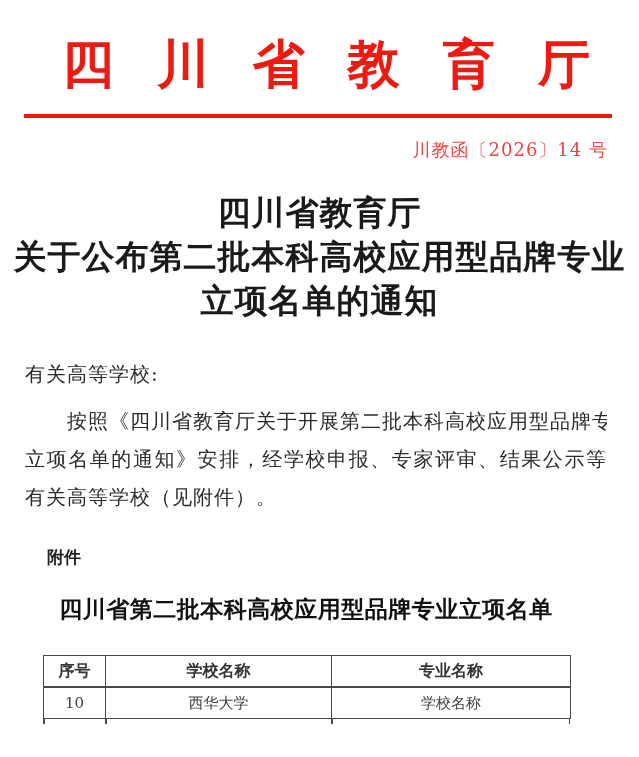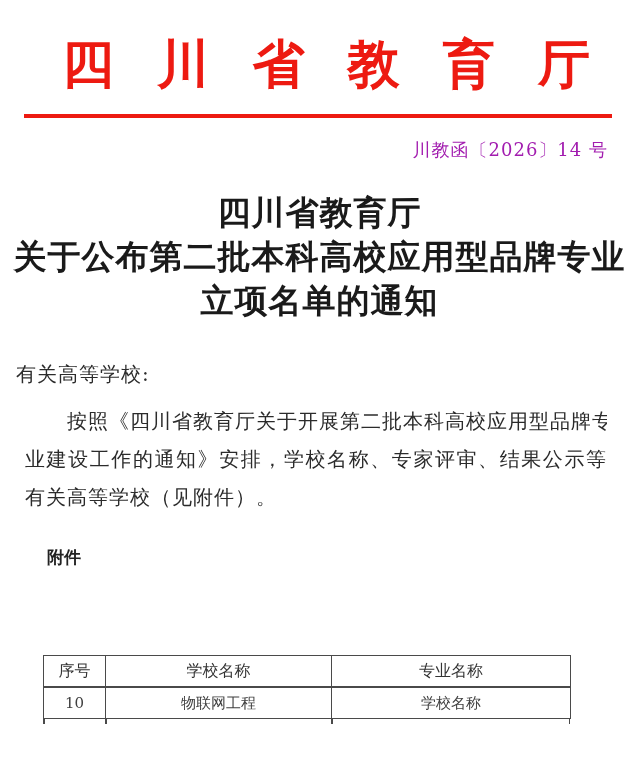--- a/index.html
+++ b/index.html
@@ -27,35 +27,35 @@
     position:absolute;
     top:114px; left:24px;
     width:588px; height:4px;
     background:#ed1a11;
   }
   .docnum{
     position:absolute;
     top:138px; right:31px;
     font-size:18px;
     letter-spacing:1px;
-    color:#a21caf;
+    color:#ef4444;
   }
   .notice-title{
     position:absolute;
     top:191px; left:0; width:639px;
     text-align:center;
     font-size:33px;
     font-weight:bold;
     color:#1a1a1a;
     line-height:44px;
     letter-spacing:1px;
   }
   .salutation{
     position:absolute;
-    top:361px; left:16px;
+    top:361px; left:25px;
     font-size:20px;
     letter-spacing:1px;
     color:#2b2b2b;
   }
   .paragraph{
     position:absolute;
     top:394px; left:25px; width:582px;
     font-size:20px;
     color:#2b2b2b;
     letter-spacing:1px;
@@ -101,21 +101,21 @@
   table.apx th, table.apx td{
     border:1.5px solid #4a4a4a;
     padding:0;
     text-align:center;
     vertical-align:middle;
     overflow:hidden;
   }
   table.apx th{
     height:30px;
     font-size:16px;
-    font-weight:normal;
+    font-weight:bold;
     color:#333;
     font-family:"DejaVu Sans", sans-serif;
     border-bottom-width:2.5px;
   }
   table.apx td{
     height:30px;
     font-size:15px;
     color:#404040;
     font-family:"DejaVu Serif", serif;
   }
@@ -152,45 +152,46 @@
   <div class="notice-title">
     <div>四川省教育厅</div>
     <div>关于公布第二批本科高校应用型品牌专业</div>
     <div>立项名单的通知</div>
   </div>
 
   <div class="salutation">有关高等学校:</div>
 
   <div class="paragraph">
     <div class="pline first">按照《四川省教育厅关于开展第二批本科高校应用型品牌专</div>
-    <div class="pline">业建设工作的通知》安排，学校名称、专家评审、结果公示等</div>
+    <div class="pline">立项名单的通知》安排，经学校申报、专家评审、结果公示等</div>
     <div class="pline last">有关高等学校（见附件）。</div>
   </div>
 
   <div class="attachment">附件</div>
 
+  <div class="table-title">四川省第二批本科高校应用型品牌专业立项名单</div>
 
   <div class="table-wrap">
     <table class="apx">
       <colgroup>
         <col style="width:62px">
         <col style="width:226px">
         <col style="width:239px">
       </colgroup>
       <thead>
         <tr>
           <th>序号</th>
           <th>学校名称</th>
           <th>专业名称</th>
         </tr>
       </thead>
       <tbody>
         <tr>
           <td>10</td>
-          <td>物联网工程</td>
+          <td>西华大学</td>
           <td>学校名称</td>
         </tr>
       </tbody>
     </table>
   </div>
 
   <div class="stub s1"></div>
   <div class="stub s2"></div>
   <div class="stub s3"></div>
   <div class="stub s4"></div>

